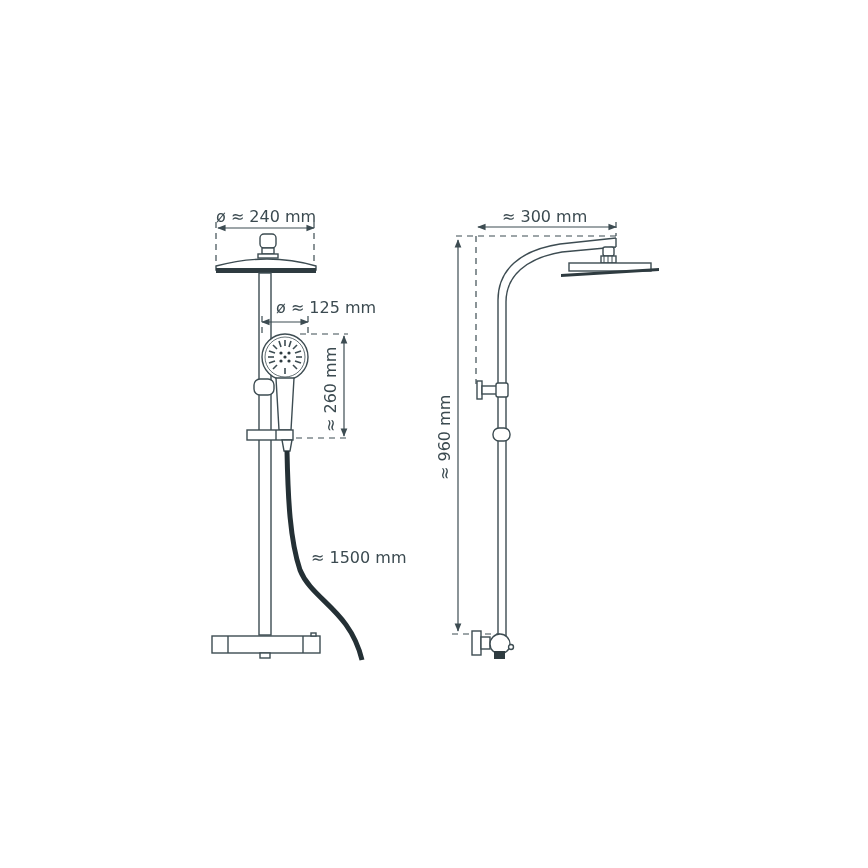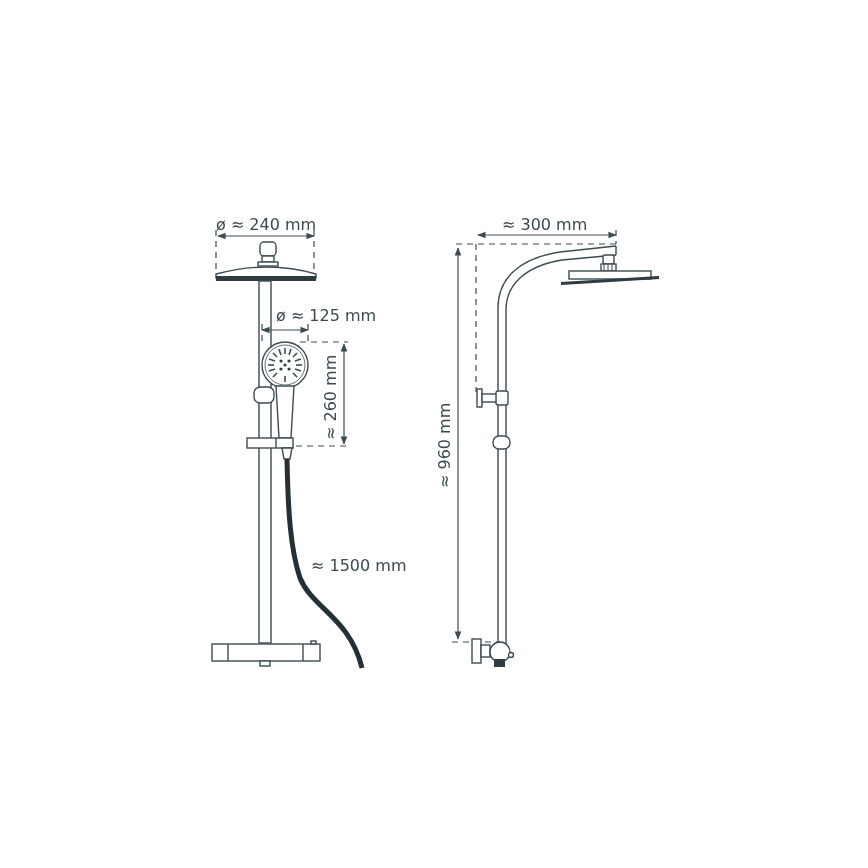--- a/index.html
+++ b/index.html
@@ -1,17 +1,17 @@
 <!DOCTYPE html>
 <html><head>
 <meta charset="utf-8">
 <style>
   html, body { margin: 0; padding: 0; background: #ffffff; }
   body { width: 868px; height: 868px; position: relative; overflow: hidden; }
-  #stage { position: absolute; left: 0; top: 8px; width: 868px; height: 848px; }
+  #stage { position: absolute; left: 0; top: 0; width: 868px; height: 848px; }
   svg text {
     font-family: "DejaVu Sans", "Liberation Sans", sans-serif;
     font-size: 16px;
     fill: #3b4a50;
   }
   .ln { stroke: #3d4c52; stroke-width: 1.4; fill: none; }
   .fill-w { fill: #ffffff; stroke: #3d4c52; stroke-width: 1.4; }
   .dash { stroke: #3d4c52; stroke-width: 1.2; stroke-dasharray: 6 5; fill: none; }
   .dim { stroke: #3d4c52; stroke-width: 1.2; fill: none; }
   .hose { stroke: #243035; stroke-width: 5; fill: none; stroke-linecap: butt; }

